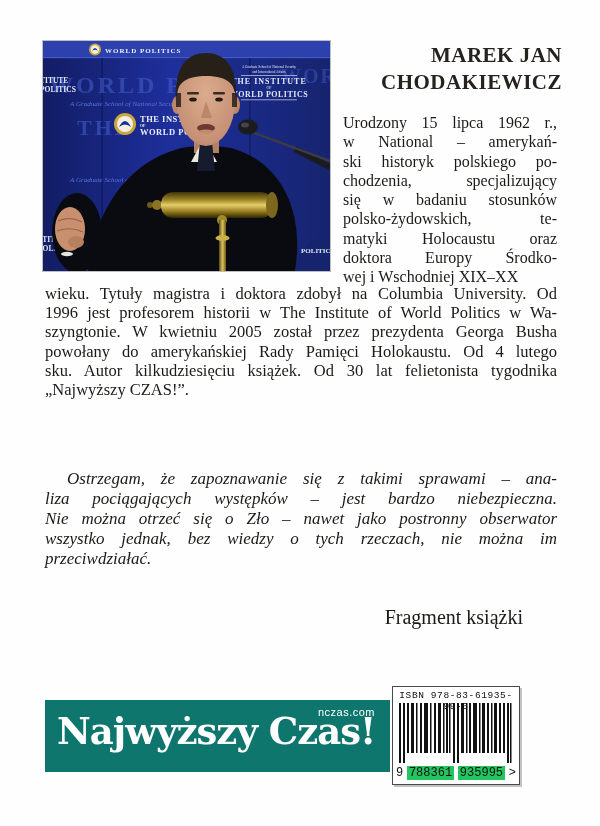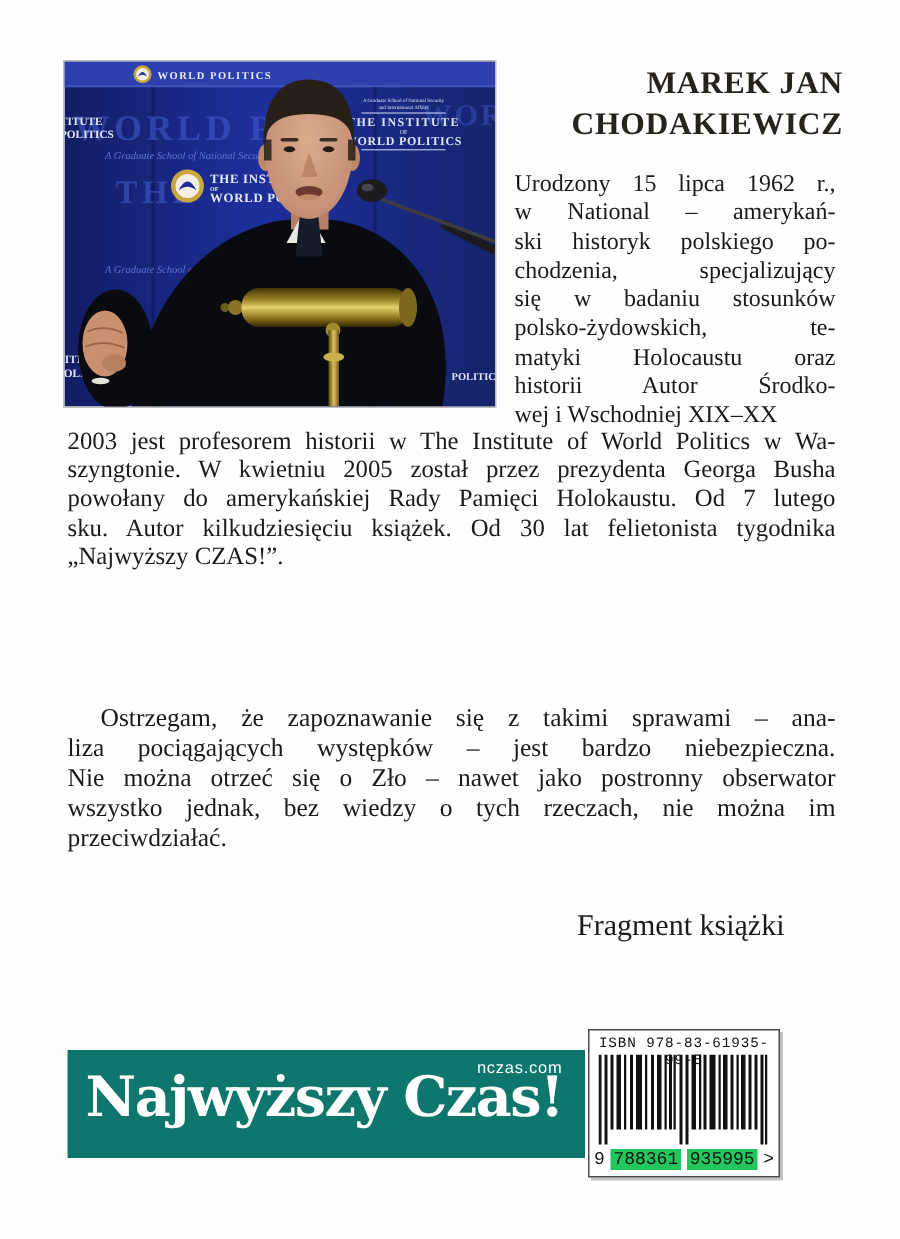--- a/index.html
+++ b/index.html
@@ -16,21 +16,21 @@
     position:absolute;left:330px;top:42px;width:200px;text-align:right;
     font-weight:700;font-size:21px;letter-spacing:.5px;line-height:27px;color:#26221e;margin-left:32px;
   }
   
   .lines > div{text-align:justify;text-align-last:justify;}
   .lines > div:last-child{text-align-last:left;}
   .bio-col{position:absolute;left:343px;top:113px;width:214px;font-size:16px;line-height:19.3px;}
   .bio-full{position:absolute;left:45px;top:284px;width:512px;font-size:16.5px;line-height:19.2px;}
   .quote-block{
     position:absolute;left:45px;top:469px;width:512px;
-    font-size:17px;line-height:20px;
+    font-size:17px;line-height:20px;font-style:italic;
   }
   .quote-block > div:first-child{text-indent:22px;}
   .attribution{position:absolute;left:45px;top:606px;width:478px;text-align:right;font-size:20px;}
   
   .publisher-box{position:absolute;left:45px;top:700px;width:345px;height:72px;background:#0f766e;}
   .publisher-name{
     position:absolute;left:12px;top:9px;white-space:nowrap;
     font-family:"DejaVu Serif", serif;font-weight:700;font-size:37px;
     letter-spacing:-1px;color:#ffffff;
   }
@@ -194,27 +194,28 @@
   </div>
 
   <div class="bio-col lines">
       <div>Urodzony 15 lipca 1962 r.,</div>
       <div>w National – amerykań-</div>
       <div>ski historyk polskiego po-</div>
       <div>chodzenia, specjalizujący</div>
       <div>się w badaniu stosunków</div>
       <div>polsko-żydowskich, te-</div>
       <div>matyki Holocaustu oraz</div>
-      <div>historii Autor Środko-</div>
+      <div>doktora Europy Środko-</div>
       <div>wej i Wschodniej XIX–XX</div>
     </div>
   <div class="bio-full lines">
-      <div>2003 jest profesorem historii w The Institute of World Politics w Wa-</div>
+      <div>wieku. Tytuły magistra i doktora zdobył na Columbia University. Od</div>
+      <div>1996 jest profesorem historii w The Institute of World Politics w Wa-</div>
       <div>szyngtonie. W kwietniu 2005 został przez prezydenta Georga Busha</div>
-      <div>powołany do amerykańskiej Rady Pamięci Holokaustu. Od 7 lutego</div>
+      <div>powołany do amerykańskiej Rady Pamięci Holokaustu. Od 4 lutego</div>
       <div>sku. Autor kilkudziesięciu książek. Od 30 lat felietonista tygodnika</div>
       <div>„Najwyższy CZAS!”.</div>
     </div>
 
   <div class="quote-block lines">
       <div>Ostrzegam, że zapoznawanie się z takimi sprawami – ana-</div>
       <div>liza pociągających występków – jest bardzo niebezpieczna.</div>
       <div>Nie można otrzeć się o Zło – nawet jako postronny obserwator</div>
       <div>wszystko jednak, bez wiedzy o tych rzeczach, nie można im</div>
       <div>przeciwdziałać.</div>

